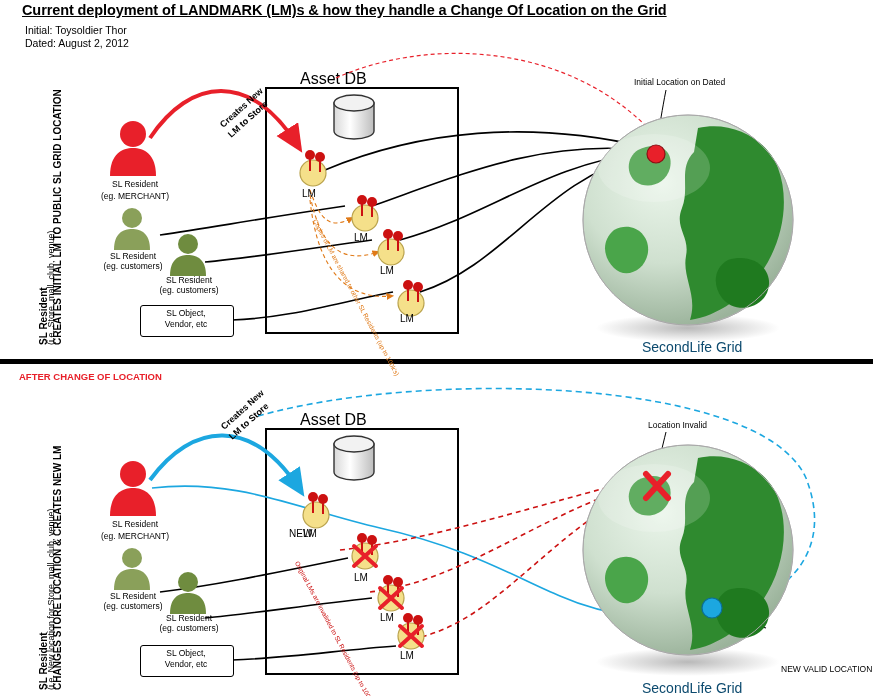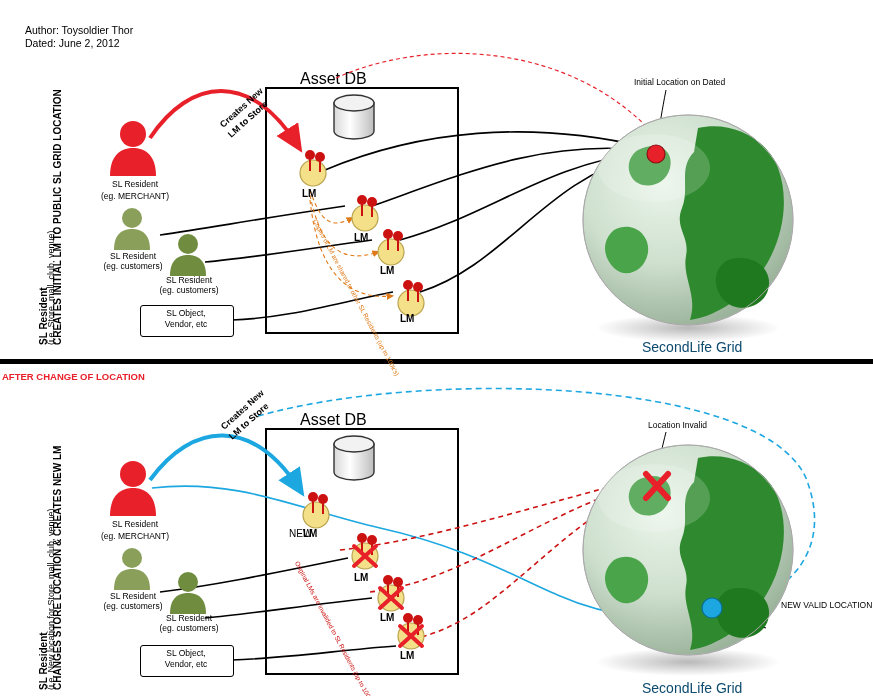--- a/index.html
+++ b/index.html
@@ -43,21 +43,21 @@
     color: #000;
   }
 
   
   .divider {
     left: 0px; top: 359px;
     width: 873px; height: 5px;
     background: #000;
   }
   .after-label {
-    left: 2px; top: 371px;
+    left: 19px; top: 371px;
     font-size: 9.5px;
     font-weight: bold;
     color: #e8202a;
     text-align: right;
   }
 
   
   .vlabel {
     transform-origin: 0 0;
     transform: rotate(-90deg);
@@ -81,21 +81,21 @@
 
   
   .cap {
     font-size: 8.5px;
     color: #000;
     text-align: center;
     line-height: 1.15;
   }
   .lm-label {
     font-size: 10px;
-    font-weight: bold;
+    font-weight: normal;
     color: #000;
   }
   .grid-caption {
     font-size: 14px;
     color: #0c4a6e;
   }
   .small-note {
     font-size: 8.5px;
     color: #000;
   }
@@ -123,22 +123,23 @@
     transform-origin: 0 0;
     font-weight: bold;
   }
   svg { overflow: visible; }
 </style>
 </head>
 <body>
 
 <div id="root">
 
-  <div class="abs author">Author: Toysoldier Thor</div>
-  <div class="abs dated">Dated:  June 2, 2012</div>
+  <div class="abs title">Current deployment of LANDMARK (LM)s &amp; how they handle a Change Of Location on the Grid</div>
+  <div class="abs author">Initial: Toysoldier Thor</div>
+  <div class="abs dated">Dated:  August 2, 2012</div>
 
   <div class="abs divider"></div>
   <div class="abs after-label">AFTER CHANGE OF LOCATION</div>
 
   <div class="abs vlabel" style="left:38px; top:345px;">SL Resident</div>
   <div class="abs vlabel" style="left:52px; top:345px;">CREATES INITIAL LM TO PUBLIC SL GRID LOCATION</div>
   <div class="abs vlabel small" style="left:46px; top:345px; font-weight:normal; font-size:9px;">(i.e.  Store, mall, club, venue)</div>
 
   <div class="abs assetbox" style="left:265px; top:87px; width:190px; height:243px;"></div>
   <div class="abs assetdb-title" style="left:300px; top:70px;">Asset DB</div>
@@ -345,21 +346,21 @@
 
     <g stroke="#e8202a" stroke-width="6" stroke-linecap="round">
       <path d="M68,34 L90,58"></path>
       <path d="M90,34 L68,58"></path>
     </g>
 
     <circle cx="134" cy="168" r="10" fill="#1ca7e0" stroke="#0a6f97" stroke-width="1.2"></circle>
   </svg>
 
   <div class="abs small-note" style="left:648px; top:420px;">Location Invalid</div>
-  <div class="abs small-note" style="left:768px; top:600px;padding-left:13px;">NEW VALID LOCATION</div>
+  <div class="abs small-note" style="left:768px; top:664px;padding-left:13px;">NEW VALID LOCATION</div>
   <div class="abs grid-caption" style="left:642px; top:680px;">SecondLife Grid</div>
 
   <div class="abs rot-black" style="left:219px; top:424px; transform:rotate(-42deg); font-size:9px;">Creates New</div>
   <div class="abs rot-black" style="left:227px; top:434px; transform:rotate(-42deg); font-size:9px;">LM to Store</div>
 
   <div class="abs rot-red" style="left:300px; top:560px; transform:rotate(62deg);">Original LMs are invalided
 to SL Residents
 (up to 100k's)</div>
 
   <svg class="abs" style="left:104px; top:458px;" width="58" height="62">

